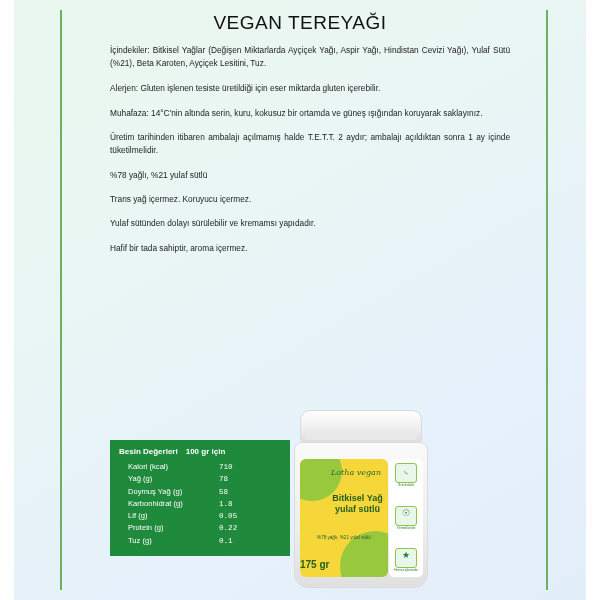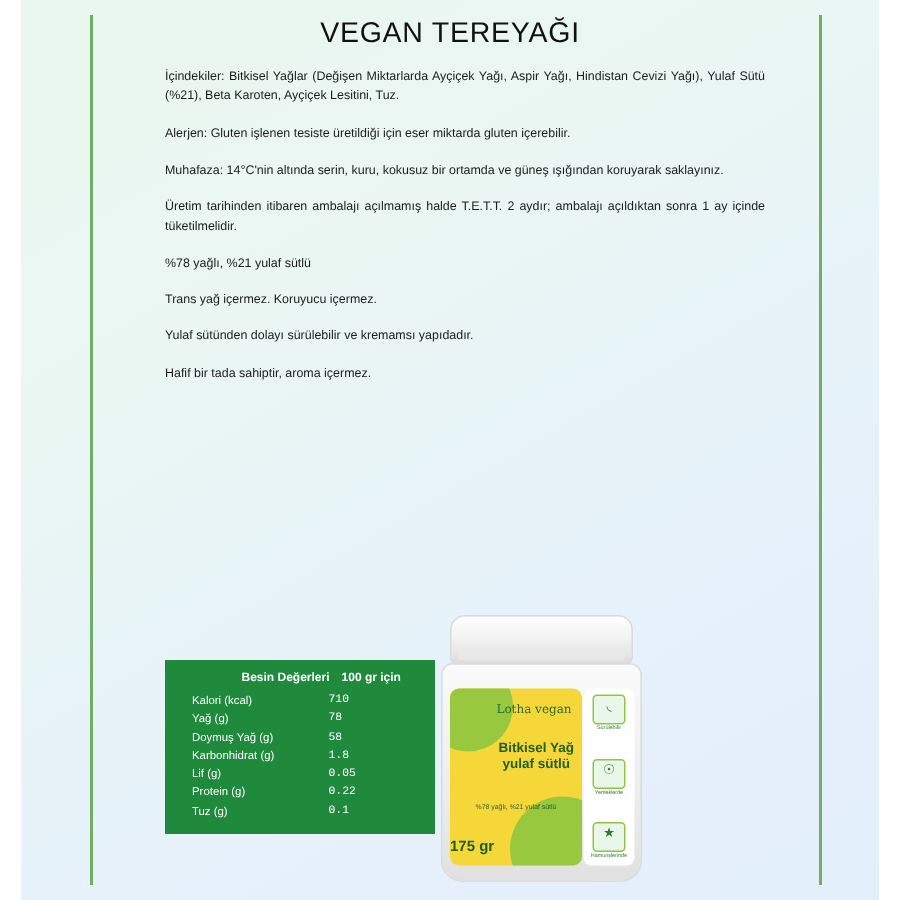--- a/index.html
+++ b/index.html
@@ -82,21 +82,20 @@
     color: #ffffff;
     padding: 7px 9px 9px 9px;
     box-sizing: border-box;
   }
   .nutrition-head {
     font-size: 8px;
     font-weight: bold;
     margin-bottom: 5px;
     display: flex;
     gap: 8px;
-    margin-left: 42px;
   }
   .nutrition-head .n-title { white-space: nowrap; }
   .nutrition-head .n-basis { white-space: nowrap; }
   .n-row {
     display: flex;
     font-size: 7.6px;
     line-height: 1.62;
   }
   .n-label {
     width: 100px;
@@ -176,20 +175,21 @@
     border-radius: 50%;
     opacity: .9;
   }
   .brand {
     position: absolute;
     left: 0; right: 0;
     top: 9px;
     text-align: center;
     font-family: "DejaVu Serif", serif;
     font-size: 8px;
+    font-style: italic;
     color: #2b6b2b;
     z-index: 2;
     padding-left: 24px;
   }
   .label-title {
     position: absolute;
     left: 0; right: 0;
     top: 34px;
     text-align: center;
     font-size: 9px;

